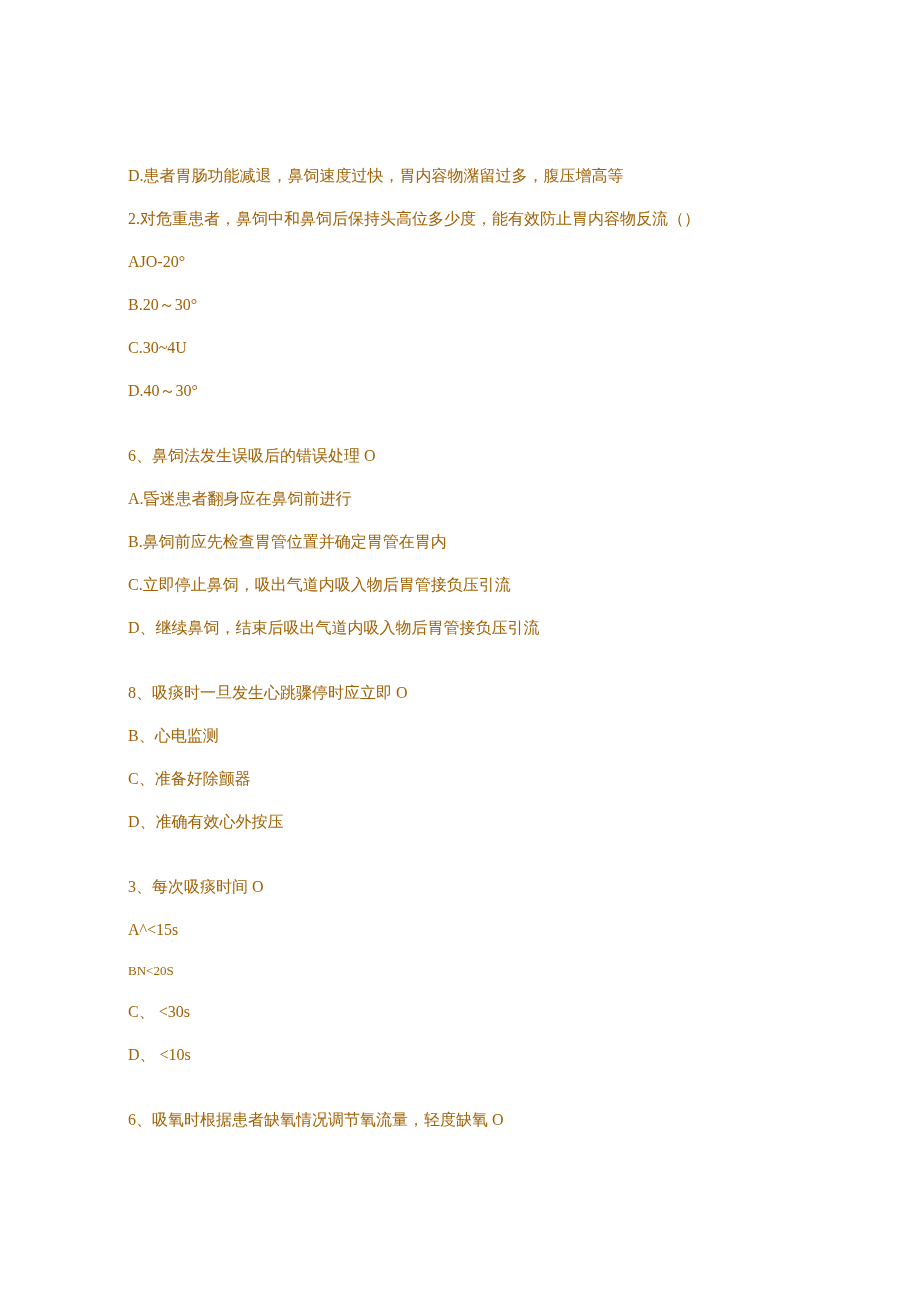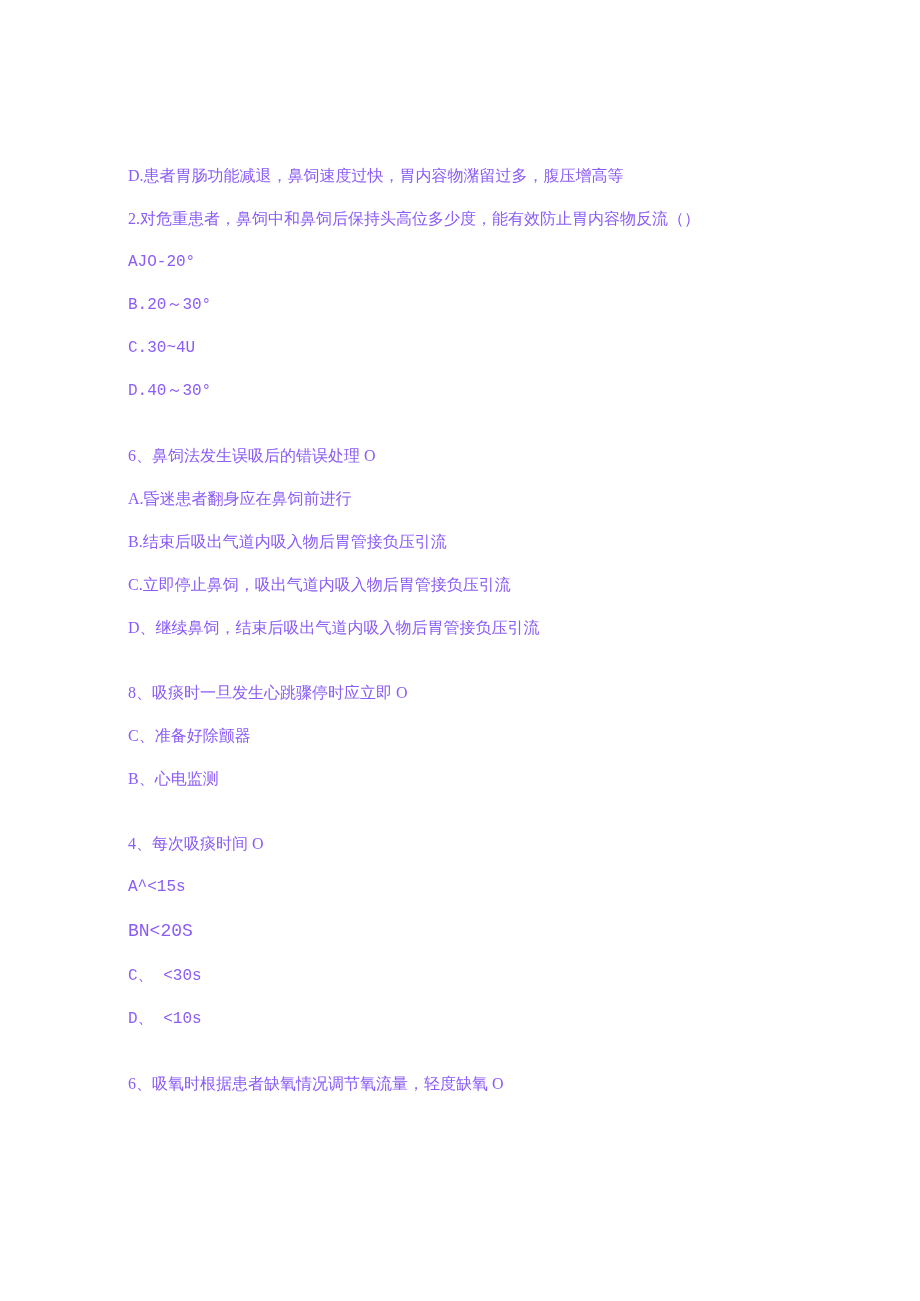--- a/index.html
+++ b/index.html
@@ -8,64 +8,65 @@
     background: #ffffff;
     font-family: "SimSun", "宋体", serif;
     width: 920px;
   }
   .page {
     padding: 164px 128px 90px 128px;
     width: 664px;
   }
   .line {
     font-size: 16px;
-    color: #8b5cf6;
+    color: #a16207;
     line-height: 1.5;
     margin-bottom: 19px;
   }
   .gap {
     height: 22px;
   }
   .arial {
-    font-family: Liberation Mono, monospace;
+    font-family: Liberation Serif, serif;
   }
   .small {
-    font-size: 18px;
+    font-size: 13px;
   }
 </style>
 </head>
 <body>
 
 <div class="page">
 
   <div class="line">D.患者胃肠功能减退，鼻饲速度过快，胃内容物潴留过多，腹压增高等</div>
 
   <div class="line">2.对危重患者，鼻饲中和鼻饲后保持头高位多少度，能有效防止胃内容物反流（）</div>
   <div class="line arial">AJO-20°</div>
   <div class="line arial">B.20～30°</div>
   <div class="line arial">C.30~4U</div>
   <div class="line arial">D.40～30°</div>
 
   <div class="gap"></div>
 
   <div class="line">6、鼻饲法发生误吸后的错误处理 O</div>
   <div class="line">A.昏迷患者翻身应在鼻饲前进行</div>
-  <div class="line">B.结束后吸出气道内吸入物后胃管接负压引流</div>
+  <div class="line">B.鼻饲前应先检查胃管位置并确定胃管在胃内</div>
   <div class="line">C.立即停止鼻饲，吸出气道内吸入物后胃管接负压引流</div>
   <div class="line">D、继续鼻饲，结束后吸出气道内吸入物后胃管接负压引流</div>
 
   <div class="gap"></div>
 
   <div class="line">8、吸痰时一旦发生心跳骤停时应立即 O</div>
+  <div class="line">B、心电监测</div>
   <div class="line">C、准备好除颤器</div>
-  <div class="line">B、心电监测</div>
+  <div class="line">D、准确有效心外按压</div>
 
   <div class="gap"></div>
 
-  <div class="line">4、每次吸痰时间 O</div>
+  <div class="line">3、每次吸痰时间 O</div>
   <div class="line arial">A^&lt;15s</div>
   <div class="line arial small">BN&lt;20S</div>
   <div class="line arial">C、 &lt;30s</div>
   <div class="line arial">D、 &lt;10s</div>
 
   <div class="gap"></div>
 
   <div class="line">6、吸氧时根据患者缺氧情况调节氧流量，轻度缺氧 O</div>
 
 </div>

